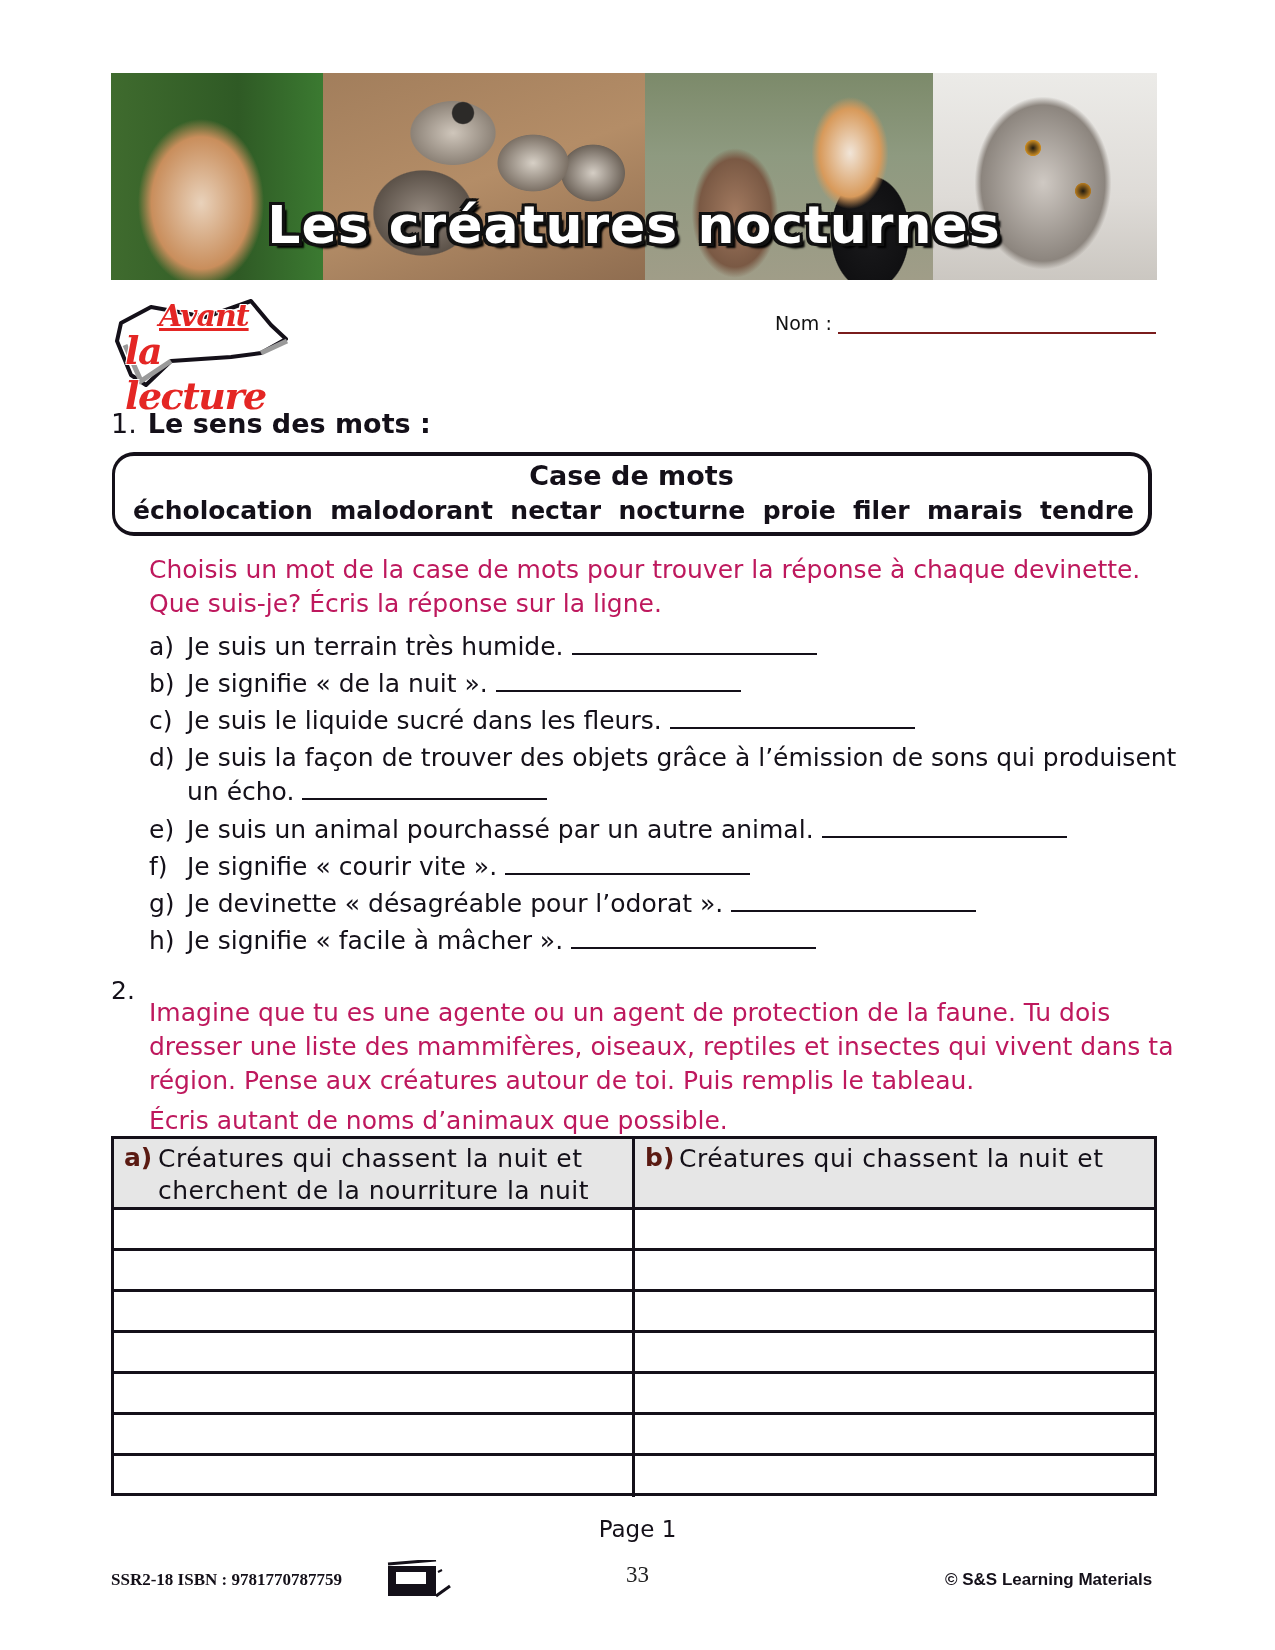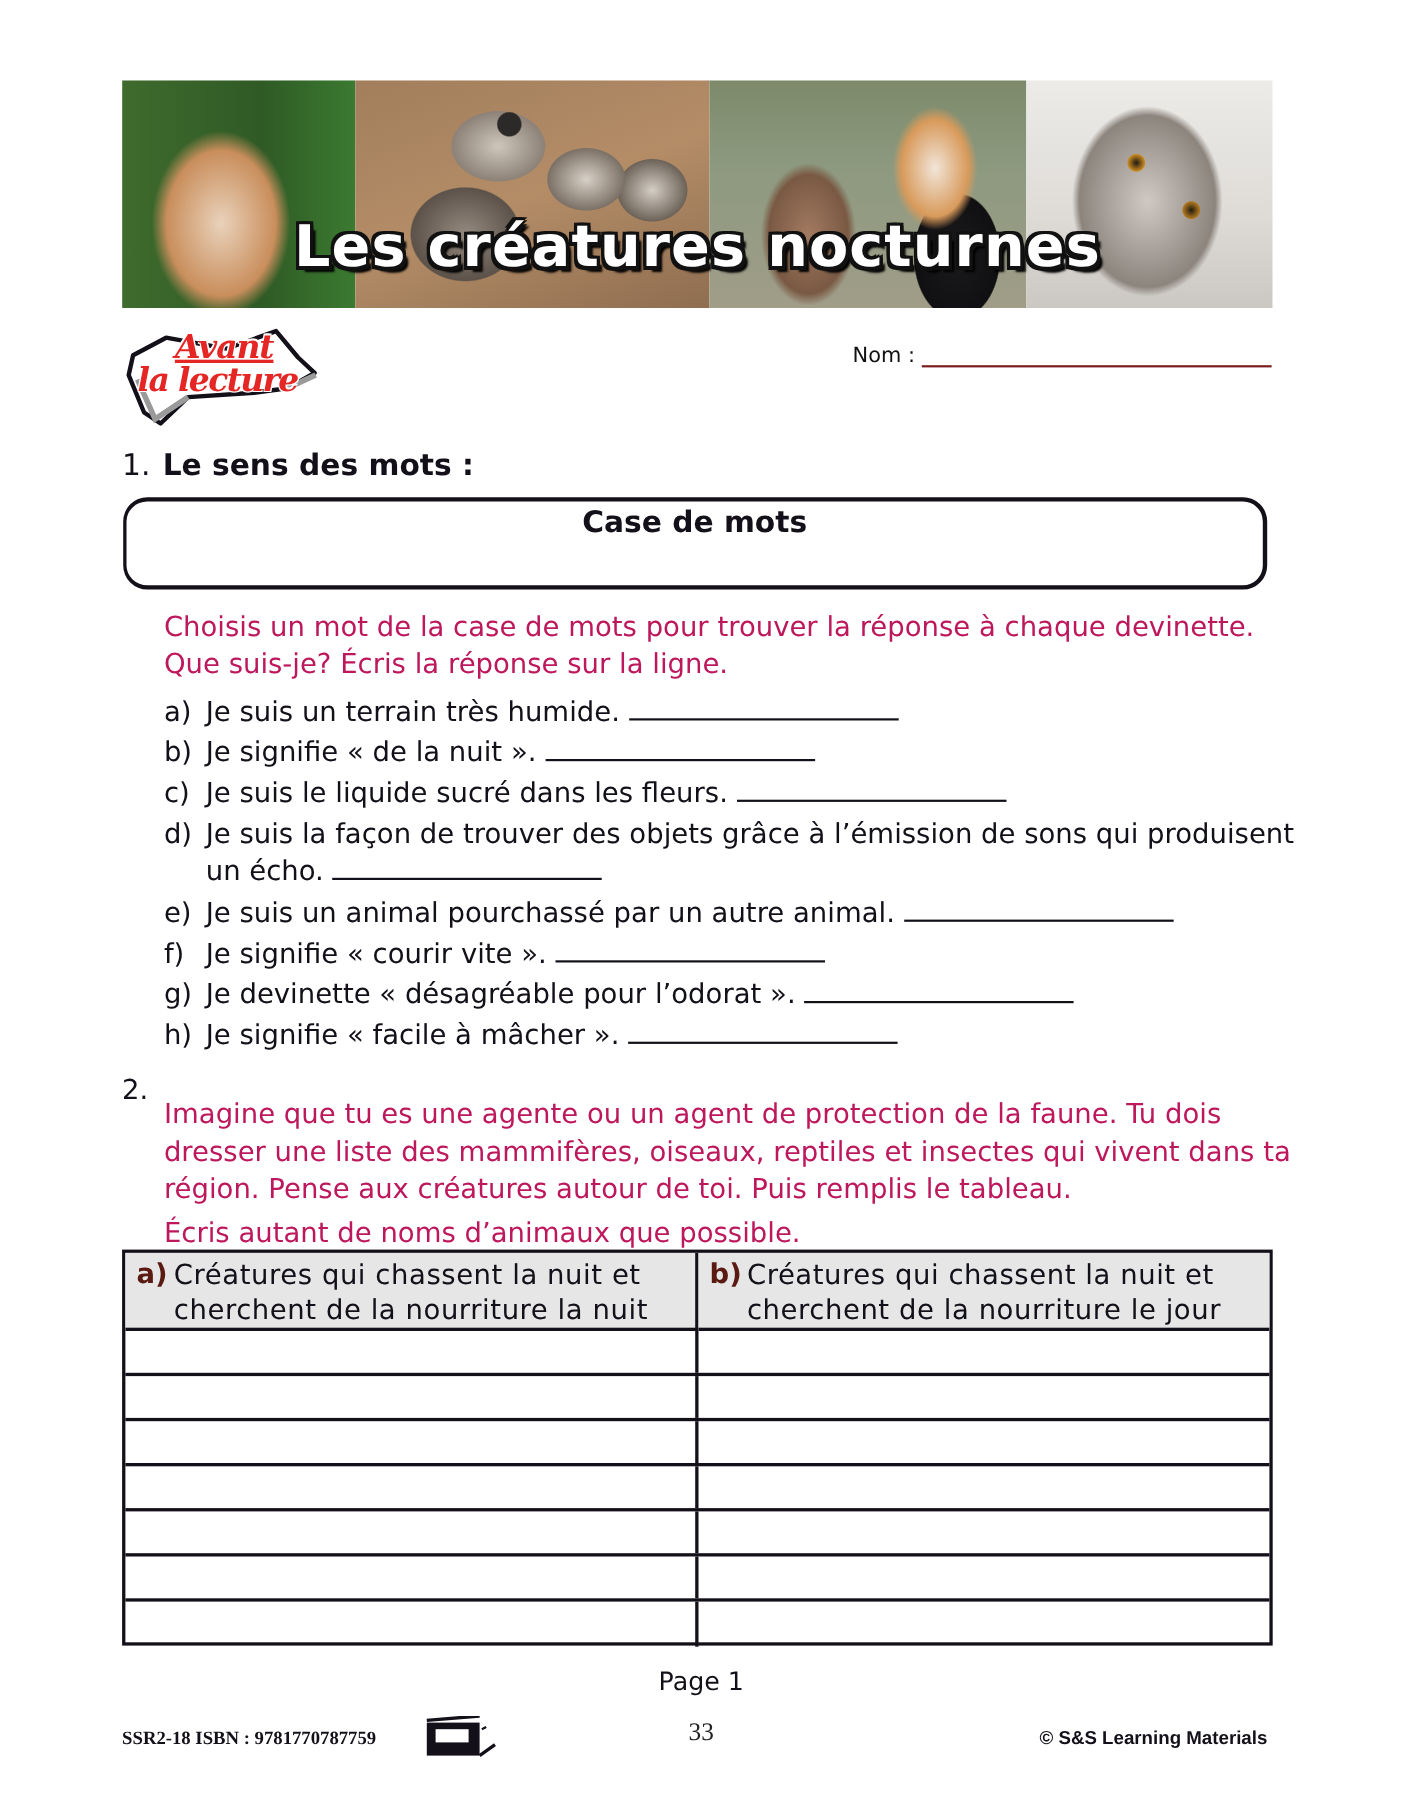--- a/index.html
+++ b/index.html
@@ -35,21 +35,21 @@
       color:#ffffff;
       text-shadow: -3px -3px 0 #111, 3px -3px 0 #111, -3px 3px 0 #111, 3px 3px 0 #111,
                    0 -3px 0 #111, 0 3px 0 #111, -3px 0 0 #111, 3px 0 0 #111, 5px 5px 2px #000; }
 
   
   #badge { left:111px; top:295px; width:185px; height:96px; }
   #badge svg { position:absolute; left:0; top:0; }
   .badge-text { position:absolute; font-family:"DejaVu Serif", serif; font-style:italic; font-weight:bold;
                 color:#e42624; text-shadow:1px 1px 0 #ffffff, -1px -1px 0 #ffffff, 1px -1px 0 #fff, -1px 1px 0 #fff; }
   #badge-l1 { left:48px; top:3px; font-size:30px; letter-spacing:-1px;text-decoration:underline; }
-  #badge-l2 { left:14px; top:33px; font-size:30px; letter-spacing:-1.5px; }
+  #badge-l2 { left:14px; top:33px; font-size:38px; letter-spacing:-1.5px; }
 
   
   #nom-label { left:775px; top:312px; font-size:19px; color:#111; }
   #nom-line { left:838px; top:332px; width:318px; height:0; border-bottom:2px solid #7a1c1c; }
 
   .q-num { font-size:27px; color:#141019; }
   .q-title { font-size:27px; font-weight:bold; }
 
   
   #wordbox { left:112px; top:452px; width:1040px; height:84px; border:4px solid #141019;
@@ -108,20 +108,30 @@
 <span id="nom-label" class="abs">Nom :</span>
 <div id="nom-line" class="abs"></div>
 
 <div class="abs" style="left:111px; top:408px;">
   <span class="q-num">1.</span>
   <span class="q-title" style="margin-left:6px;">Le sens des mots :</span>
 </div>
 
 <div id="wordbox" class="abs">
   <div id="wordbox-title">Case de mots</div>
+  <div id="wordbox-words">
+    <span>écholocation</span>
+    <span>malodorant</span>
+    <span>nectar</span>
+    <span>nocturne</span>
+    <span>proie</span>
+    <span>filer</span>
+    <span>marais</span>
+    <span>tendre</span>
+  </div>
 </div>
 
 <div class="abs body-text" style="left:149px; top:553px;">
   <div>Choisis un mot de la case de mots pour trouver la réponse à chaque devinette.</div>
   <div>Que suis-je? Écris la réponse sur la ligne.</div>
 </div>
 
 <div class="item" style="top:632px;">
   <span class="lbl">a)</span><span>Je suis un terrain très humide.</span><span class="blank" style="width:245px;"></span>
 </div>
@@ -163,21 +173,20 @@
     <span class="hdr-label">a)</span>
     <div class="hdr-text">
       <div>Créatures qui chassent la nuit et</div>
       <div>cherchent de la nourriture la nuit</div>
     </div>
   </div>
   <div class="hdr b">
     <span class="hdr-label">b)</span>
     <div class="hdr-text">
       <div>Créatures qui chassent la nuit et</div>
-      <div>cherchent de la nourriture le jour</div>
     </div>
   </div>
   <div style="position:absolute; left:0; right:0; top:71px; bottom:0;">
     <div class="row" style="top:0px;">
         <div class="cell a"></div>
         <div class="cell b"></div>
       </div>
     <div class="row" style="top:41px;">
         <div class="cell a"></div>
         <div class="cell b"></div>

